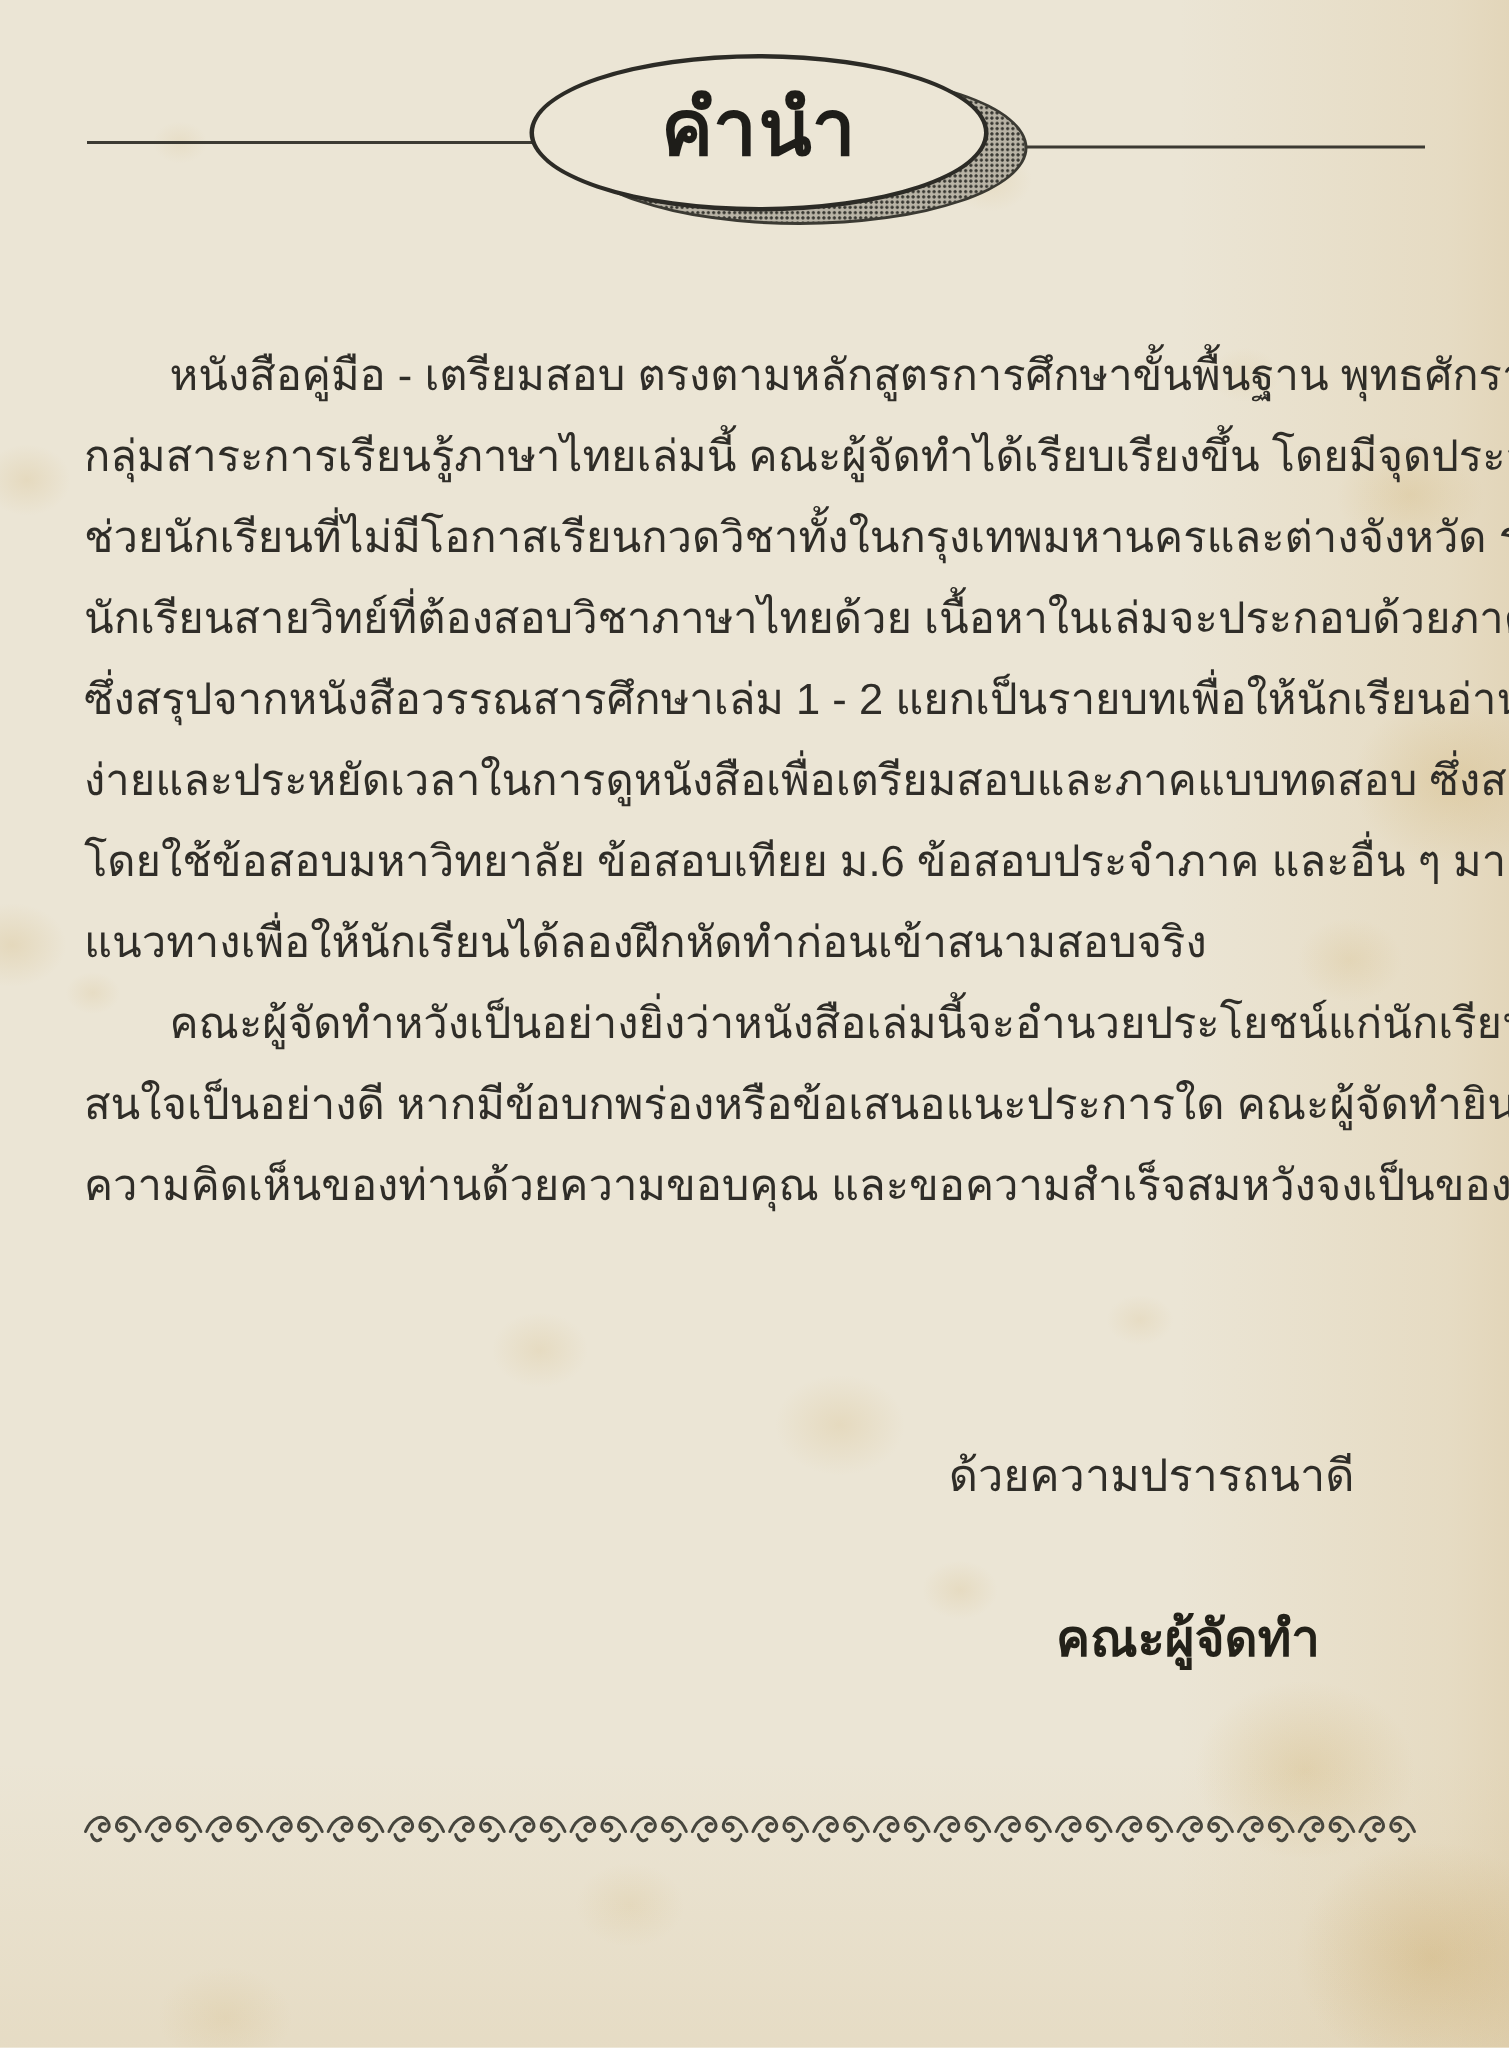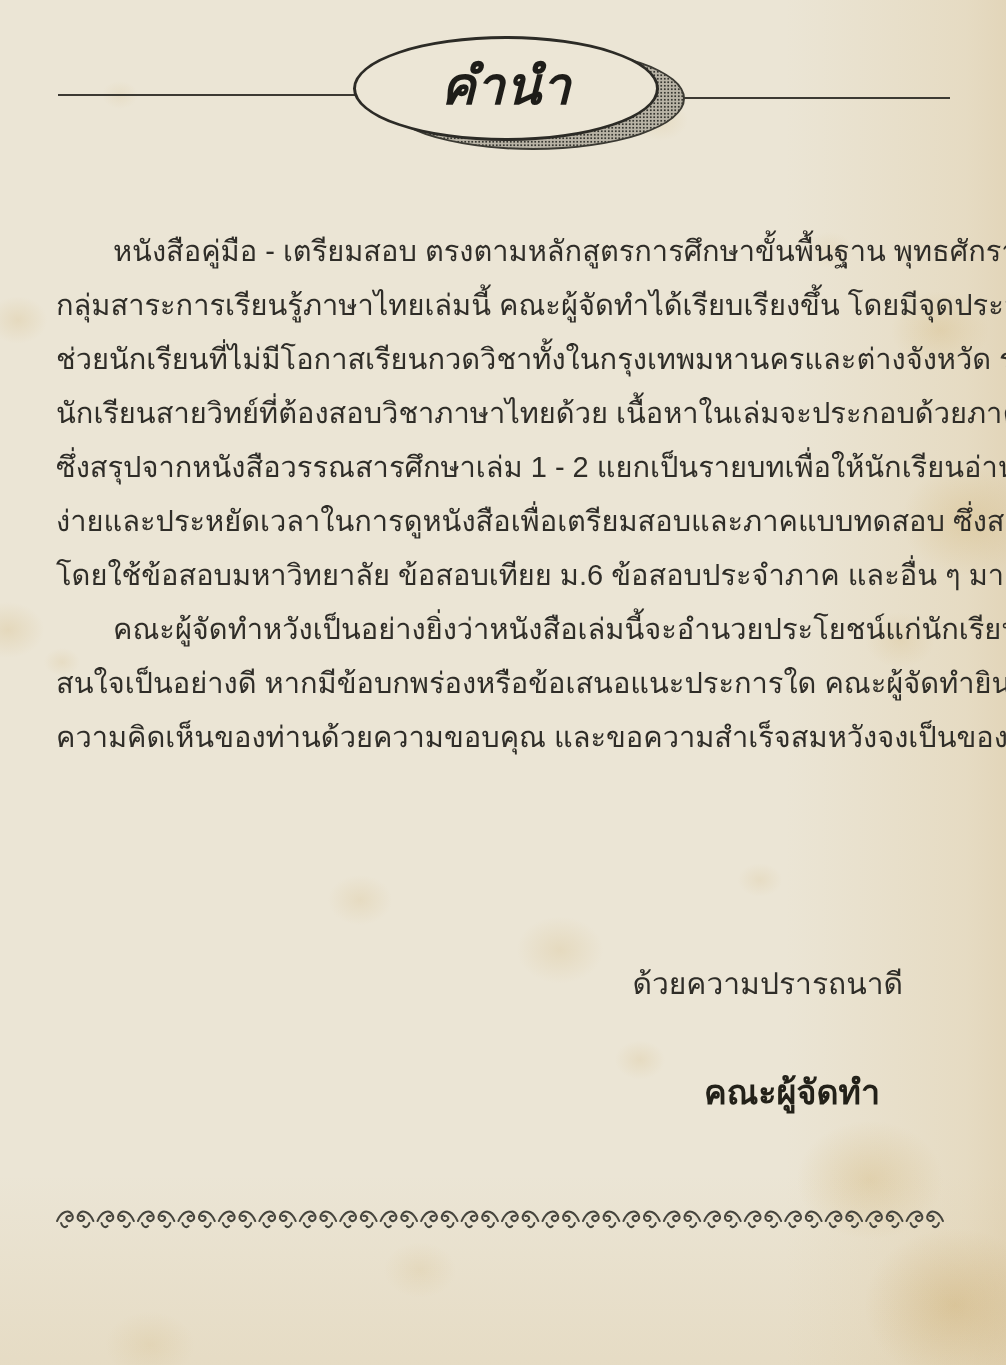--- a/index.html
+++ b/index.html
@@ -30,21 +30,21 @@
       radial-gradient(130px 110px at 955px 1305px,rgba(193,150,72,0.30), rgba(193,150,72,0) 70%),
       radial-gradient(52px 40px at 420px 1270px,rgba(198,158,74,0.12), rgba(198,158,74,0) 70%),
       radial-gradient(64px 48px at 150px 1345px,rgba(198,158,74,0.13), rgba(198,158,74,0) 70%),
       radial-gradient(34px 26px at 830px 250px, rgba(198,158,74,0.10), rgba(198,158,74,0) 70%);
   }
   
   .header{position:absolute;left:0;top:0;width:100%;height:190px;}
   .rule{position:absolute;height:2px;background:#3c3a33;}
   .rule-left{left:58px;top:94px;width:300px;}
   .rule-right{left:684px;top:97px;width:266px;}
-  .emblem{position:absolute;left:353px;top:36px;width:334px;height:114px;font-style:italic;}
+  .emblem{position:absolute;left:353px;top:36px;width:334px;height:114px;}
   .emblem-shadow{
     position:absolute;left:28px;top:11px;width:300px;height:99px;
     border-radius:50%;
     border:2px solid #3b3a33;
     background-color:#b9b4a6;
     background-image:radial-gradient(rgba(40,40,35,0.9) 0.8px, rgba(40,40,35,0) 1.3px);
     background-size:3.5px 3.5px;
   }
   .emblem-face{
     position:absolute;left:0;top:0;width:300px;height:99px;
@@ -98,20 +98,21 @@
   </div>
 
   <div class="body-text">
       <div class="line first">หนังสือคู่มือ - เตรียมสอบ ตรงตามหลักสูตรการศึกษาขั้นพื้นฐาน พุทธศักราช 2544</div>
       <div class="line">กลุ่มสาระการเรียนรู้ภาษาไทยเล่มนี้ คณะผู้จัดทำได้เรียบเรียงขึ้น โดยมีจุดประสงค์ที่จะ</div>
       <div class="line">ช่วยนักเรียนที่ไม่มีโอกาสเรียนกวดวิชาทั้งในกรุงเทพมหานครและต่างจังหวัด รวมทั้ง</div>
       <div class="line">นักเรียนสายวิทย์ที่ต้องสอบวิชาภาษาไทยด้วย เนื้อหาในเล่มจะประกอบด้วยภาคเนื้อหา</div>
       <div class="line">ซึ่งสรุปจากหนังสือวรรณสารศึกษาเล่ม 1 - 2 แยกเป็นรายบทเพื่อให้นักเรียนอ่านเข้าใจ</div>
       <div class="line">ง่ายและประหยัดเวลาในการดูหนังสือเพื่อเตรียมสอบและภาคแบบทดสอบ ซึ่งสร้างขึ้น</div>
       <div class="line">โดยใช้ข้อสอบมหาวิทยาลัย ข้อสอบเทียย ม.6 ข้อสอบประจำภาค และอื่น ๆ มาเป็น</div>
+      <div class="line last">แนวทางเพื่อให้นักเรียนได้ลองฝึกหัดทำก่อนเข้าสนามสอบจริง</div>
       <div class="line first">คณะผู้จัดทำหวังเป็นอย่างยิ่งว่าหนังสือเล่มนี้จะอำนวยประโยชน์แก่นักเรียนและผู้</div>
       <div class="line">สนใจเป็นอย่างดี หากมีข้อบกพร่องหรือข้อเสนอแนะประการใด คณะผู้จัดทำยินดีรับฟัง</div>
       <div class="line">ความคิดเห็นของท่านด้วยความขอบคุณ และขอความสำเร็จสมหวังจงเป็นของนักเรียน</div>
     </div>
 
   <div class="closing">
     <div class="salutation">ด้วยความปรารถนาดี</div>
     <div class="signature">คณะผู้จัดทำ</div>
   </div>
 

